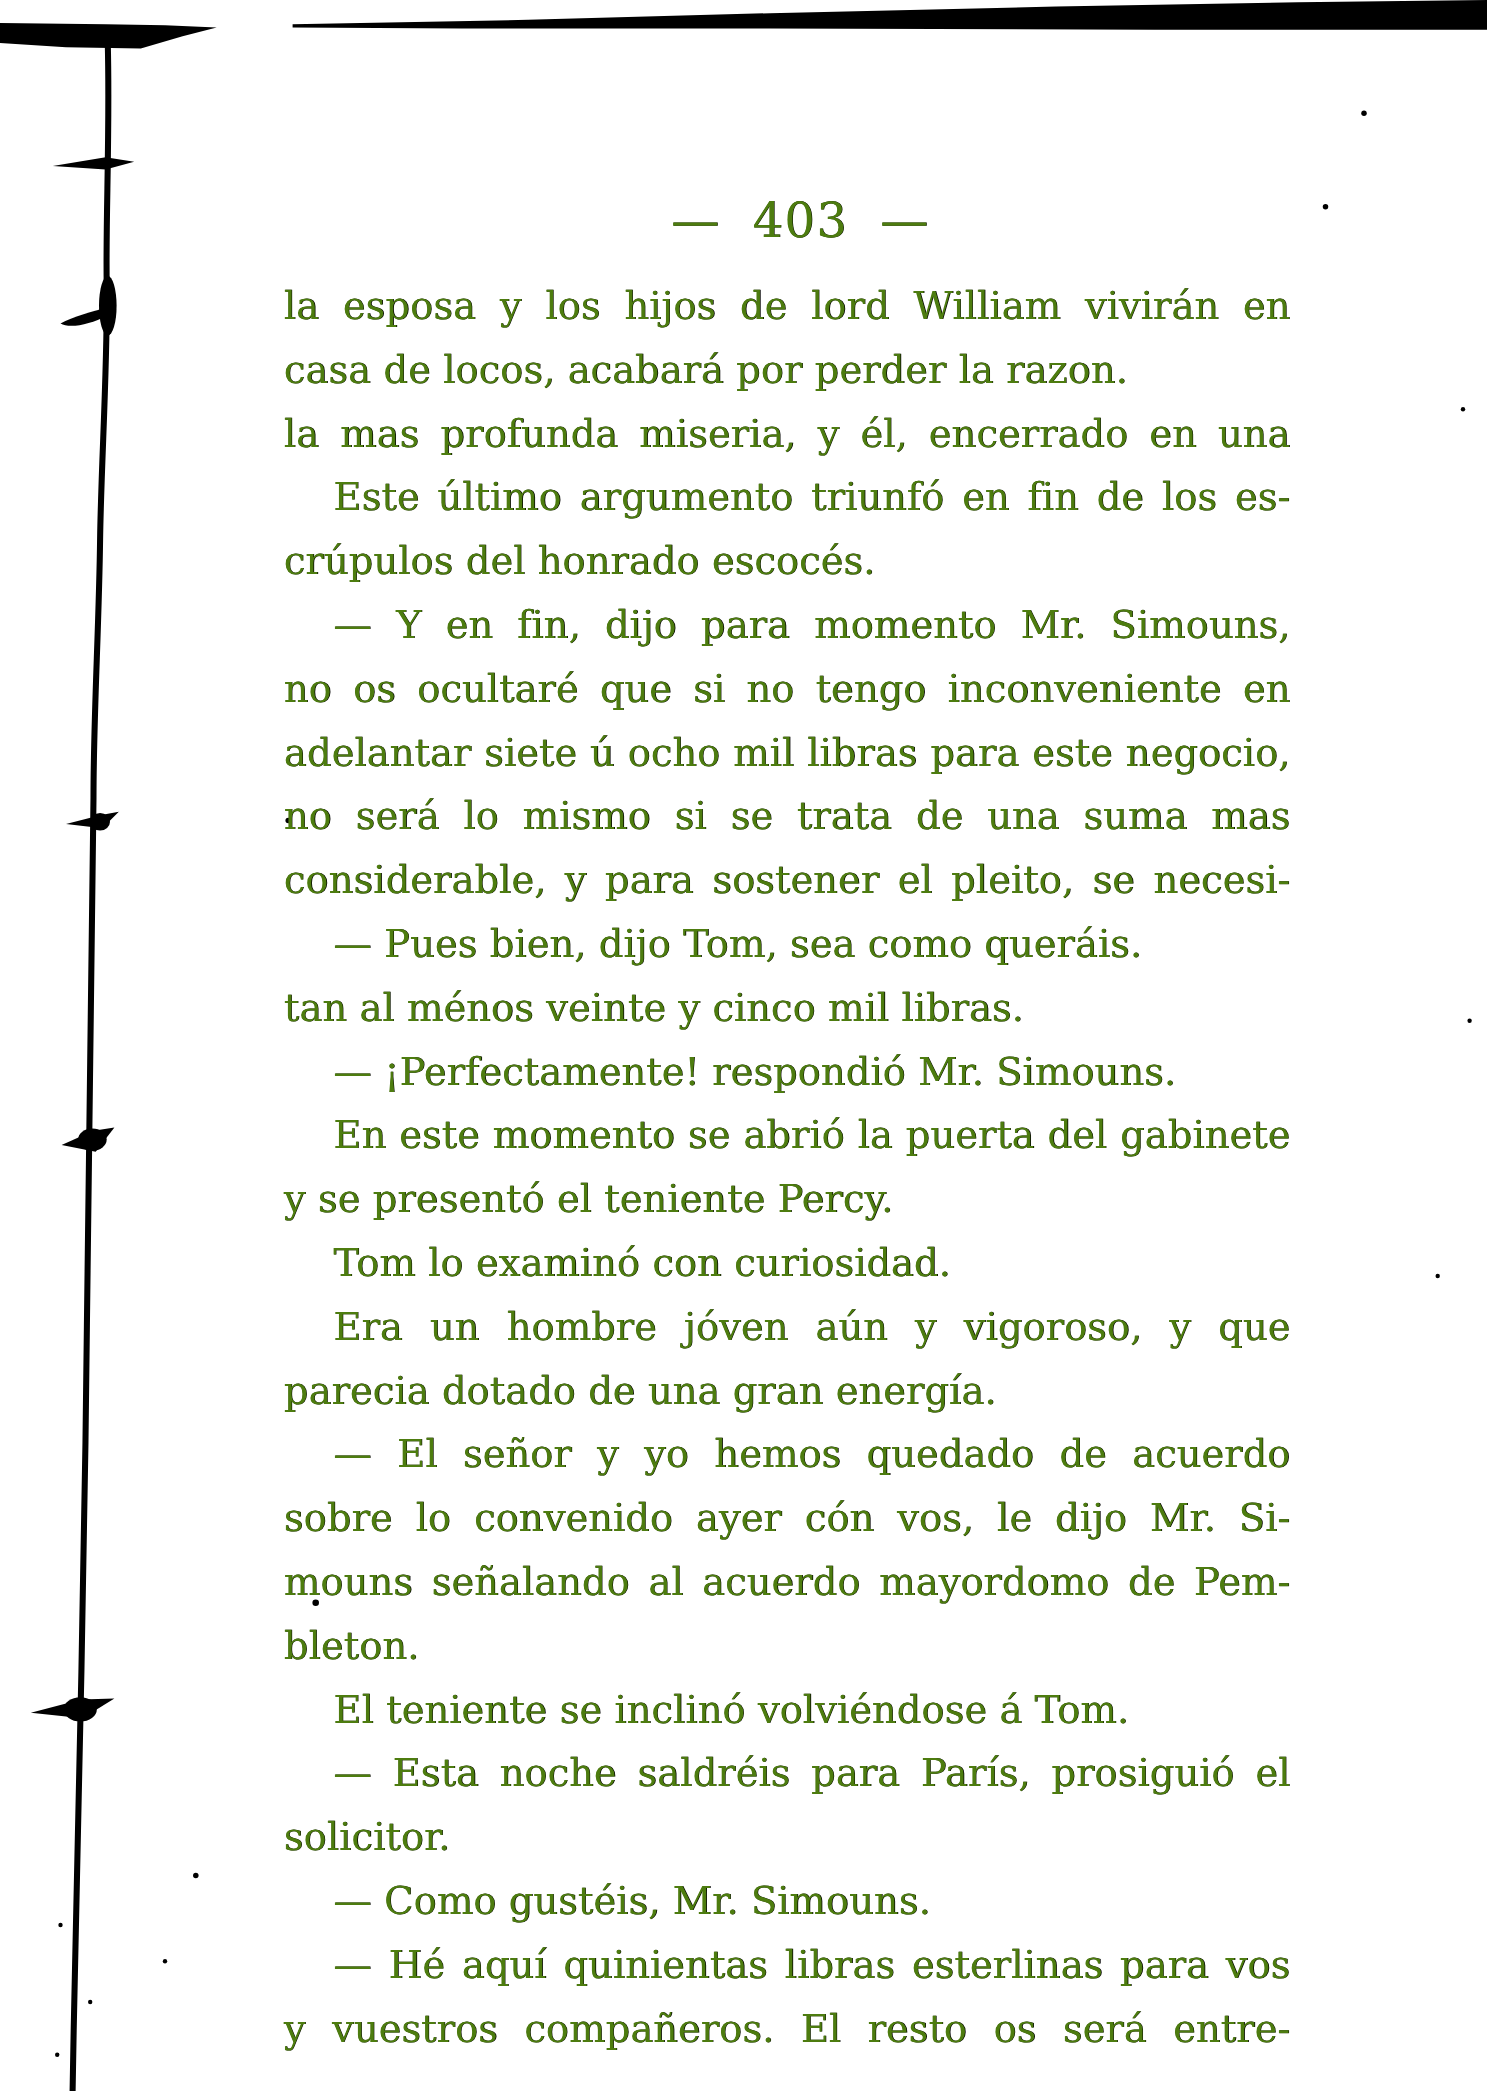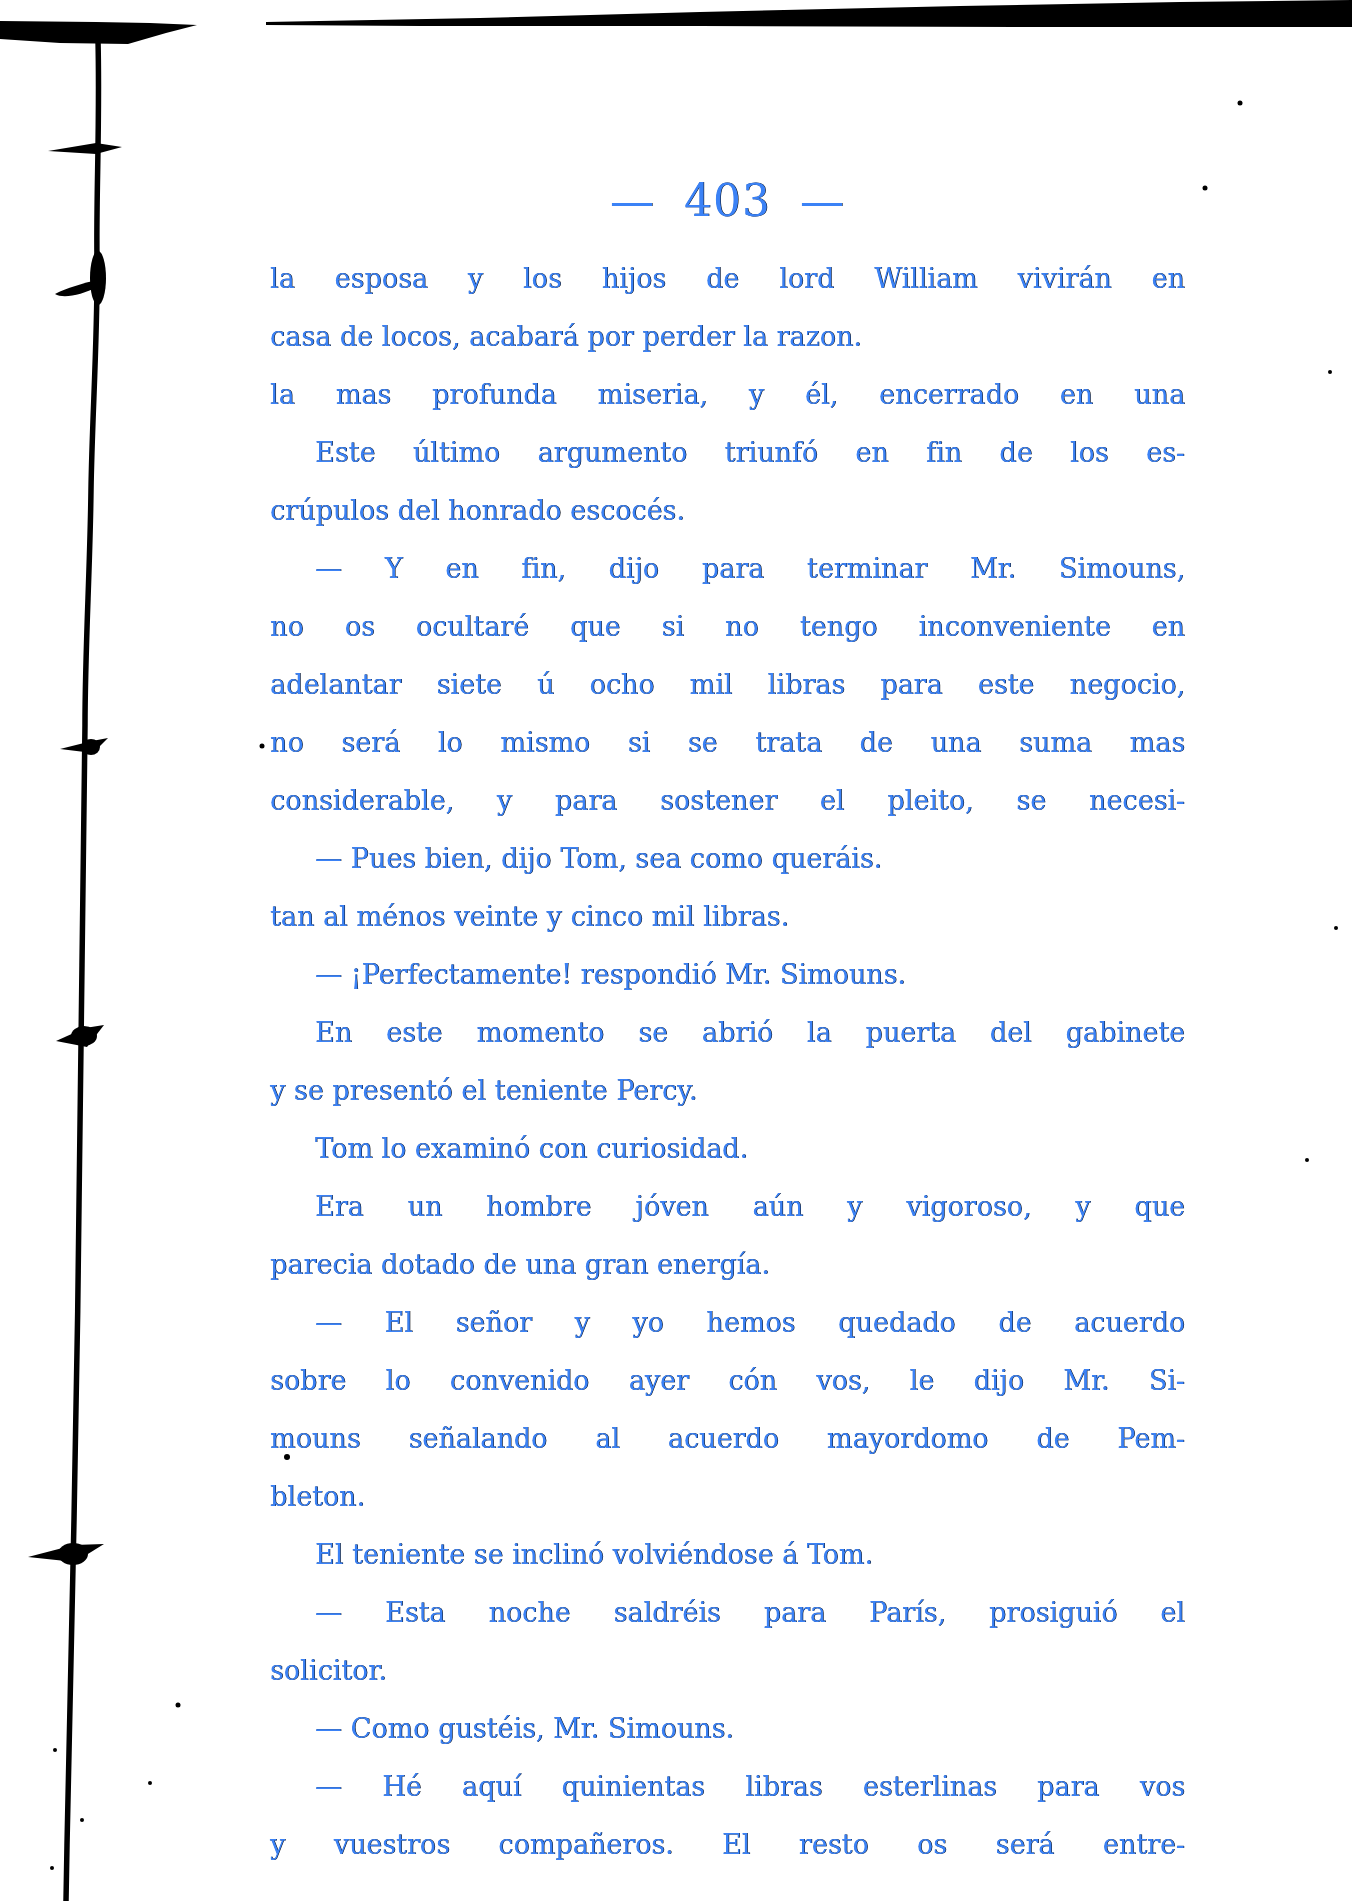--- a/index.html
+++ b/index.html
@@ -33,43 +33,43 @@
     text-align: center;
     font-size: 44px;
     line-height: 50px;
     word-spacing: 14px;
     letter-spacing: 1px;
     text-shadow: 0.5px 0 #000;
     white-space: nowrap;
   }
   .text-block {
     position: absolute;
-    left: 270px;
+    left: 258px;
     top: 250px;
     width: 915px;
-    font-size: 27px;
+    font-size: 35px;
     line-height: 58px;
     text-shadow: 0.5px 0 #000;
   }
   .text-block .line {
     width: 100%;
     text-align: left;
   }
   .text-block .line.j {
     text-align: justify;
     text-align-last: justify;
   }
   .text-block .line.i {
     text-indent: 45px;
   }
 </style>
 </head>
 <body>
 
-<div class="page" style="background: rgb(255, 255, 255); color: #3b82f6;">
+<div class="page" style="background: rgb(255, 255, 255); color: #4d7c0f;">
 
   <svg class="scan-artifacts" viewBox="0 0 1352 1901" xmlns="http://www.w3.org/2000/svg" aria-hidden="true">
 
     <polygon points="266,22 480,18 700,12 960,6 1180,2 1352,0 1352,27 1050,27 700,26 420,26 266,25" fill="#000"></polygon>
 
     <polygon points="0,21 96,22 150,23 197,25 166,33 128,44 60,43 0,39" fill="#000"></polygon>
 
     <path d="M98,40 C100,120 96,200 97,258 C98,330 92,420 91,490
              C90,570 85,650 85,725 C84,810 83,890 82,965
              C81,1045 80,1125 79,1205 C78,1310 76,1420 74,1520
@@ -100,21 +100,21 @@
   </svg>
 
   <div class="page-number">— 403 —</div>
 
   <div class="text-block">
       <div class="line j">la esposa y los hijos de lord William vivirán en</div>
       <div class="line">casa de locos, acabará por perder la razon.</div>
       <div class="line j">la mas profunda miseria, y él, encerrado en una</div>
       <div class="line j i">Este último argumento triunfó en fin de los es-</div>
       <div class="line">crúpulos del honrado escocés.</div>
-      <div class="line j i">— Y en fin, dijo para terminar Mr. Simouns,</div>
+      <div class="line j i">— Y en fin, dijo para momento Mr. Simouns,</div>
       <div class="line j">no os ocultaré que si no tengo inconveniente en</div>
       <div class="line j">adelantar siete ú ocho mil libras para este negocio,</div>
       <div class="line j">no será lo mismo si se trata de una suma mas</div>
       <div class="line j">considerable, y para sostener el pleito, se necesi-</div>
       <div class="line i">— Pues bien, dijo Tom, sea como queráis.</div>
       <div class="line">tan al ménos veinte y cinco mil libras.</div>
       <div class="line i">— ¡Perfectamente! respondió Mr. Simouns.</div>
       <div class="line j i">En este momento se abrió la puerta del gabinete</div>
       <div class="line">y se presentó el teniente Percy.</div>
       <div class="line i">Tom lo examinó con curiosidad.</div>

